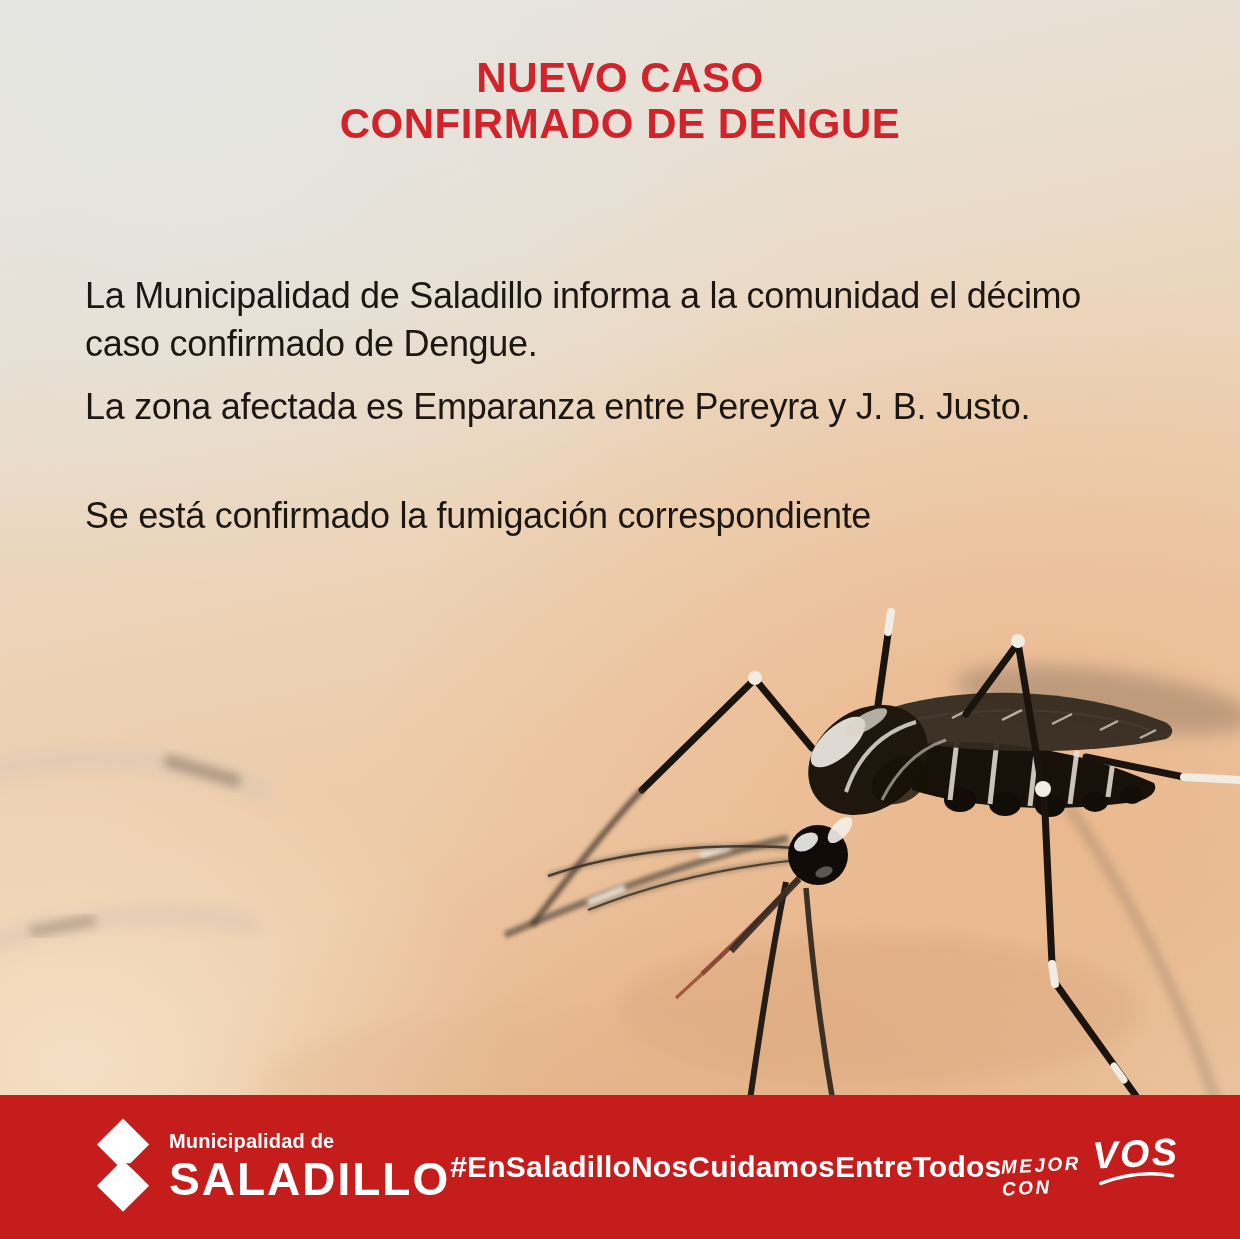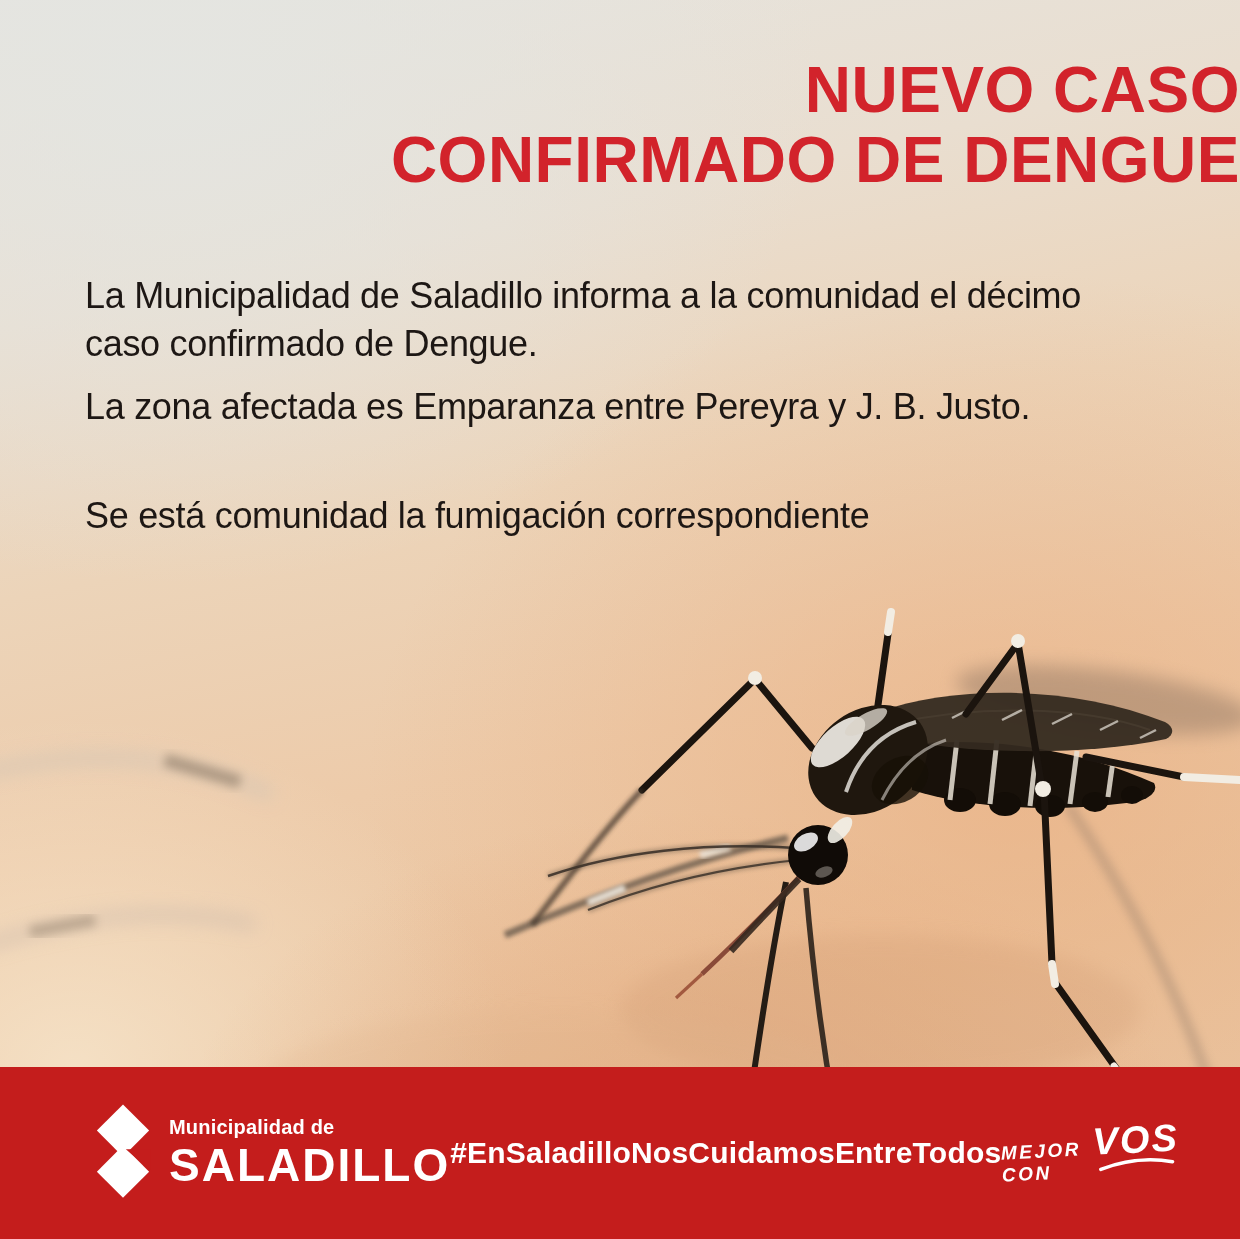--- a/index.html
+++ b/index.html
@@ -13,37 +13,37 @@
     position:absolute;inset:0;
     background:
       radial-gradient(75% 60% at 82% 64%, rgba(233,170,122,.55) 0%, rgba(233,170,122,0) 70%),
       radial-gradient(60% 45% at 55% 97%, rgba(224,148,100,.45) 0%, rgba(224,148,100,0) 70%),
       radial-gradient(50% 40% at 6% 86%, rgba(246,228,202,.85) 0%, rgba(246,228,202,0) 70%),
       radial-gradient(70% 55% at 14% 6%, rgba(228,229,225,.95) 0%, rgba(228,229,225,0) 75%),
       linear-gradient(168deg,#e6e5e0 0%,#e9ded0 22%,#ecd4b9 40%,#edcbaa 58%,#eac5a0 78%,#e9c7a6 100%);
   }
   .mosquito{position:absolute;inset:0;width:100%;height:100%;}
   .title{
-    position:absolute;top:55px;left:0;right:0;text-align:right;
-    color:var(--title-red,#d2232b);font-weight:bold;font-size:64px;line-height:1.1;
+    position:absolute;top:55px;left:0;right:0;text-align:center;
+    color:var(--title-red,#d2232b);font-weight:bold;font-size:42px;line-height:1.1;
     letter-spacing:.5px;
   }
   .para{
     position:absolute;left:85px;width:1075px;margin:0;
     color:#1d1714;font-size:36px;line-height:1.33;letter-spacing:-.3px;
   }
   .p1{top:272px;}
   .p2{top:383px;font-weight:normal;}
   .p3{top:492px;}
   .reminder{
     position:absolute;left:78px;top:667px;width:440px;margin:0;
     color:#151210;font-size:38px;line-height:1.17;font-weight:bold;letter-spacing:-.2px;
   }
   .footer{
-    position:absolute;left:0;right:0;bottom:0;height:172px;
+    position:absolute;left:0;right:0;bottom:0;height:144px;
     background:var(--footer-red,#c41d1c);
     display:flex;align-items:center;justify-content:space-between;
     padding:0 85px 0 95px;box-sizing:border-box;color:#fff;
   }
   .brand{display:flex;align-items:center;gap:18px;}
   .brand-logo{width:56px;height:98px;flex:none;}
   .brand-text{display:flex;flex-direction:column;line-height:1.05;}
   .brand-line1{font-size:20px;font-weight:600;letter-spacing:.2px;}
   .brand-line2{font-size:46px;font-weight:bold;letter-spacing:2px;margin-top:3px;}
   .hashtag{flex:1;text-align:center;font-size:30px;font-weight:bold;letter-spacing:.2px;}
@@ -162,21 +162,21 @@
     <ellipse cx="824" cy="872" rx="9" ry="5" fill="#cfc8bd" opacity=".4" transform="rotate(-20 824 872)"></ellipse>
   </svg>
 
   <div class="title">
     <div>NUEVO CASO</div>
     <div>CONFIRMADO DE DENGUE</div>
   </div>
 
   <p class="para p1">La Municipalidad de Saladillo informa a la comunidad el décimo caso confirmado de Dengue.</p>
   <p class="para p2">La zona afectada es Emparanza entre Pereyra y J. B. Justo.</p>
-  <p class="para p3">Se está comunidad la fumigación correspondiente</p>
+  <p class="para p3">Se está confirmado la fumigación correspondiente</p>
 
   <footer class="footer">
     <div class="brand">
       <svg class="brand-logo" viewBox="0 0 60 104" aria-hidden="true">
         <path d="M30,0 L58,28 L30,56 L2,28 Z" fill="#ffffff"></path>
         <path d="M30,44 L58,72 L30,100 L2,72 Z" fill="#ffffff"></path>
         <path d="M33,48 L59,48 L59,70 Z" fill="var(--footer-red,#c41d1c)"></path>
       </svg>
       <div class="brand-text">
         <span class="brand-line1">Municipalidad de</span>

